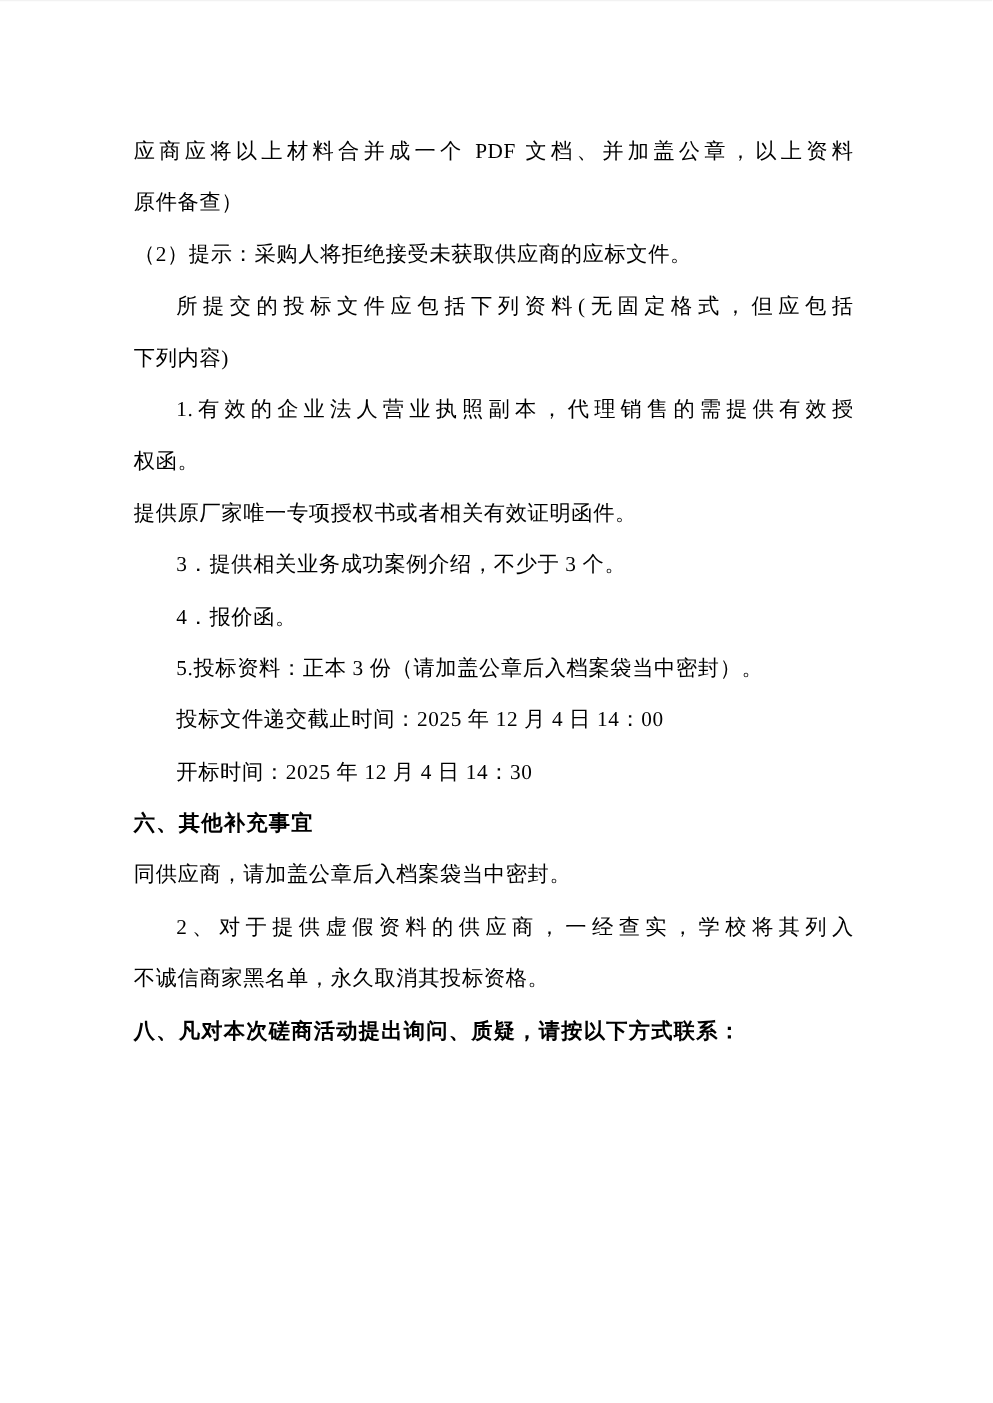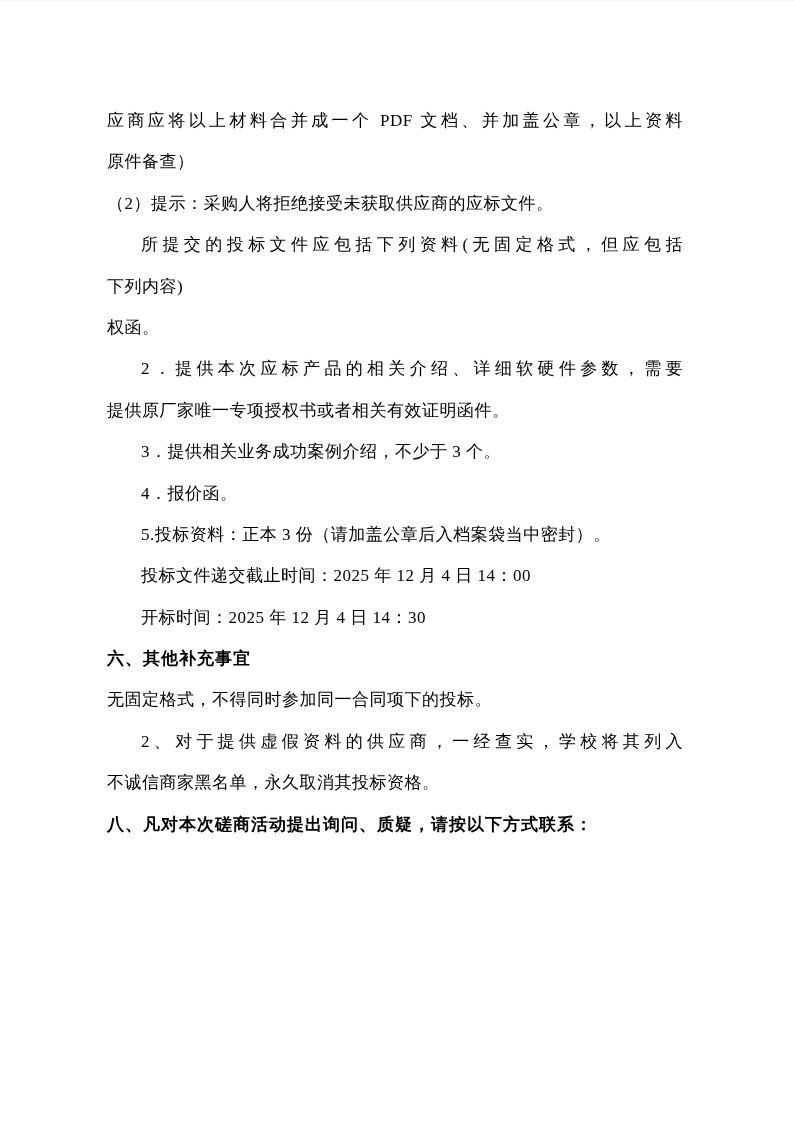--- a/index.html
+++ b/index.html
@@ -49,27 +49,27 @@
 </head>
 <body>
 
 <main class="page">
   <div class="content">
     <div class="ln fill">应商应将以上材料合并成一个 PDF 文档、并加盖公章，以上资料</div>
     <div class="ln">原件备查）</div>
     <div class="ln">（2）提示：采购人将拒绝接受未获取供应商的应标文件。</div>
     <div class="ln indent fill">所提交的投标文件应包括下列资料(无固定格式，但应包括</div>
     <div class="ln">下列内容)</div>
+    <div class="ln indent fill">1.有效的企业法人营业执照副本，代理销售的需提供有效授</div>
     <div class="ln">权函。</div>
-    <div class="ln indent fill">2．提供本次应标产品的相关介绍、详细软硬件参数，需要</div>
     <div class="ln">提供原厂家唯一专项授权书或者相关有效证明函件。</div>
     <div class="ln indent">3．提供相关业务成功案例介绍，不少于 3 个。</div>
     <div class="ln indent">4．报价函。</div>
     <div class="ln indent">5.投标资料：正本 3 份（请加盖公章后入档案袋当中密封）。</div>
     <div class="ln indent">投标文件递交截止时间：2025 年 12 月 4 日 14：00</div>
     <div class="ln indent">开标时间：2025 年 12 月 4 日 14：30</div>
     <div class="ln bold">六、其他补充事宜</div>
-    <div class="ln">无固定格式，不得同时参加同一合同项下的投标。</div>
+    <div class="ln">同供应商，请加盖公章后入档案袋当中密封。</div>
     <div class="ln indent fill">2、对于提供虚假资料的供应商，一经查实，学校将其列入</div>
     <div class="ln">不诚信商家黑名单，永久取消其投标资格。</div>
     <div class="ln bold">八、凡对本次磋商活动提出询问、质疑，请按以下方式联系：</div>
   </div>
 </main>
 
 </body></html>

